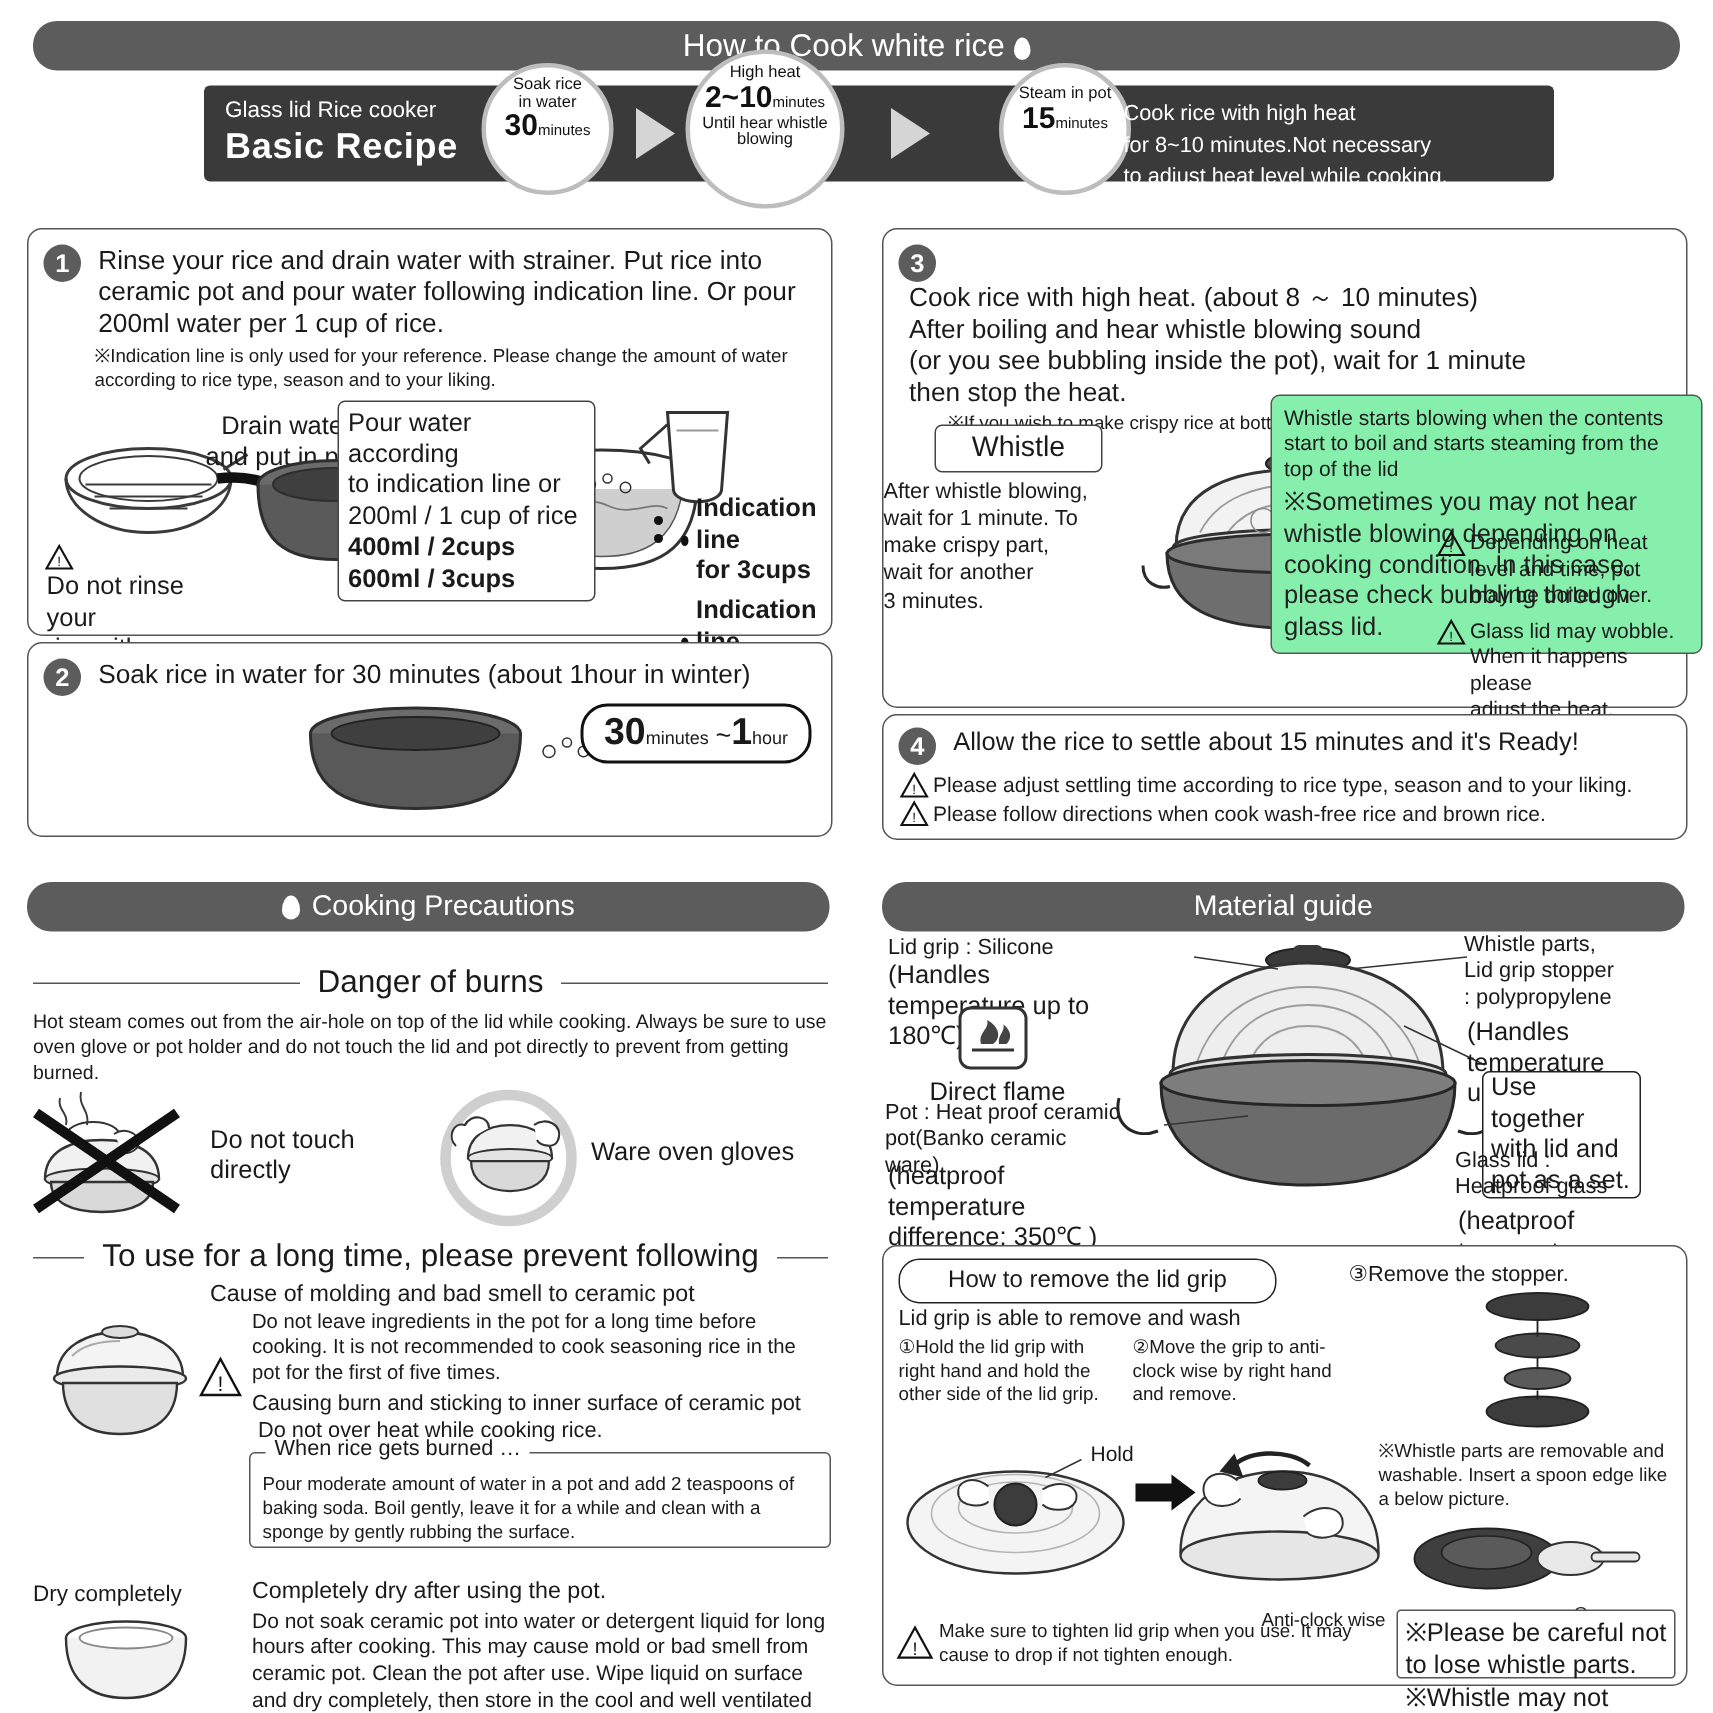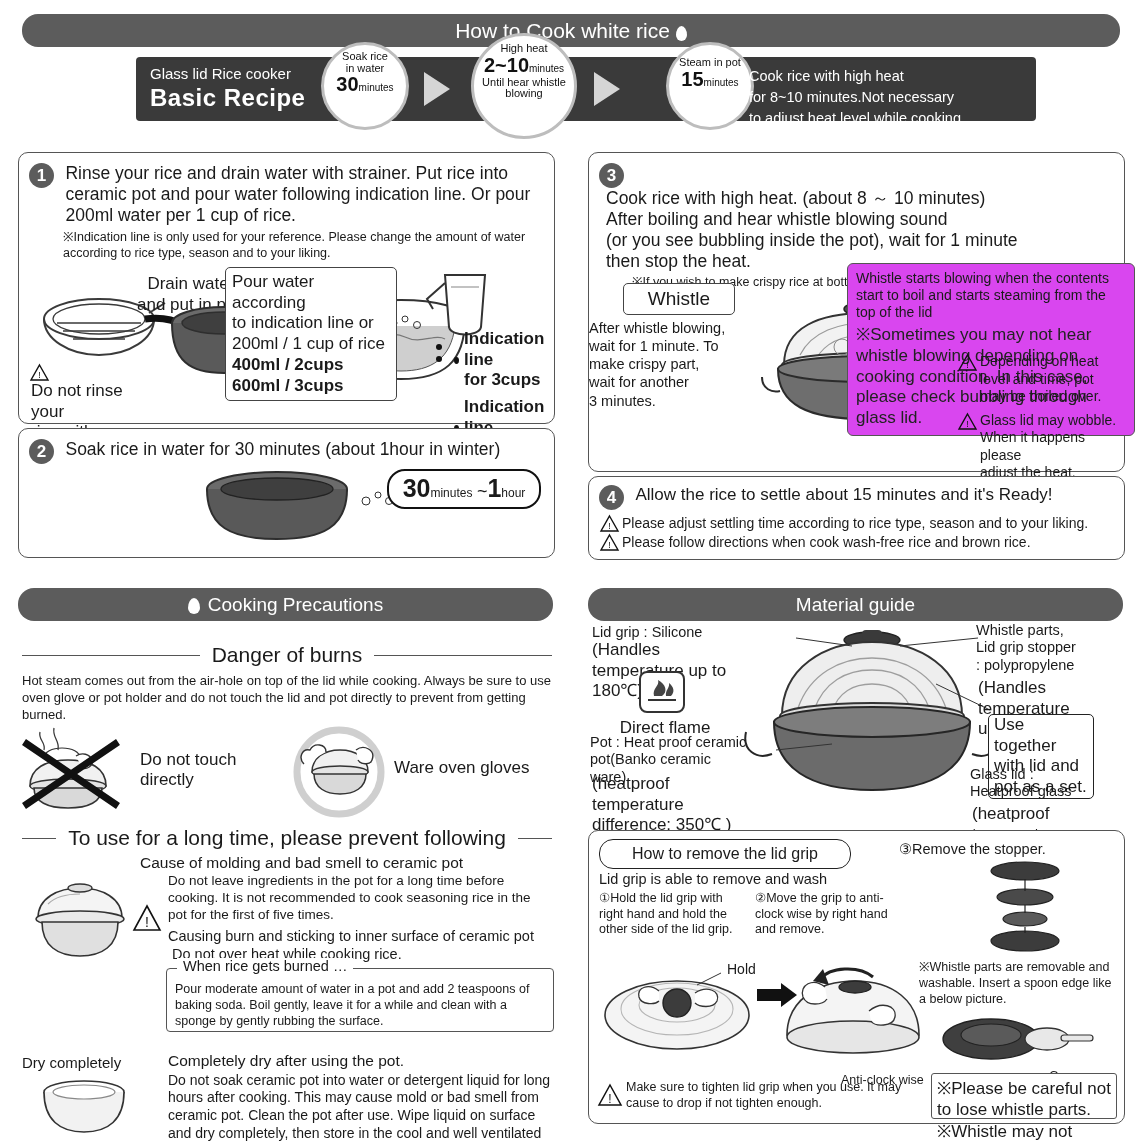--- a/index.html
+++ b/index.html
@@ -50,21 +50,21 @@
   .circle .sub{font-size:10px;}
   .arrow{
     position:absolute;width:0;height:0;border-top:17px solid transparent;border-bottom:17px solid transparent;
     border-left:26px solid #d5d5d5;
   }
   .strip-text{position:absolute;right:12px;top:9px;font-size:14.5px;line-height:1.45;text-align:left;}
 
   
   .steptext{font-size:17.5px;line-height:1.2;}
 
-  .callout{border:1px solid #555;border-radius:6px;background:#d946ef;}
+  .callout{border:1px solid #555;border-radius:6px;background:#86efac;}
   .whitebox{border:1px solid #444;background:#fff;border-radius:5px;}
 
   .dotbullet{width:7px;height:7px;background:#111;border-radius:50%;display:inline-block;margin-right:5px;vertical-align:middle;}
 
   .boldline{font-weight:bold;}
   .hr-title{
     position:relative;text-align:center;font-size:21px;margin-top:17px;
   }
   .hr-title span{background:#fff;padding:0 12px;position:relative;z-index:2;}
   .hr-title:before{
@@ -91,21 +91,21 @@
     </div>
 
     <div class="circle" style="left:185px;top:-15px;width:82px;height:82px;">
       <div class="t">Soak rice</div>
       <div class="t" style="margin-top:0">in water</div>
       <div><span class="big">30</span><span class="sub">minutes</span></div>
     </div>
 
     <div class="arrow" style="left:288px;top:15px;"></div>
 
-    <div class="circle" style="left:335px;top:-24px;width:100px;height:100px;">
+    <div class="circle" style="left:321px;top:-24px;width:100px;height:100px;">
       <div class="t" style="margin-top:7px">High heat</div>
       <div><span class="big">2~10</span><span class="sub">minutes</span></div>
       <div class="t" style="margin-top:1px">Until hear whistle</div>
       <div class="t" style="margin-top:0">blowing</div>
     </div>
 
     <div class="arrow" style="left:458px;top:15px;"></div>
 
     <div class="circle" style="left:530px;top:-15px;width:82px;height:82px;">
       <div class="t" style="margin-top:12px">Steam in pot</div>

